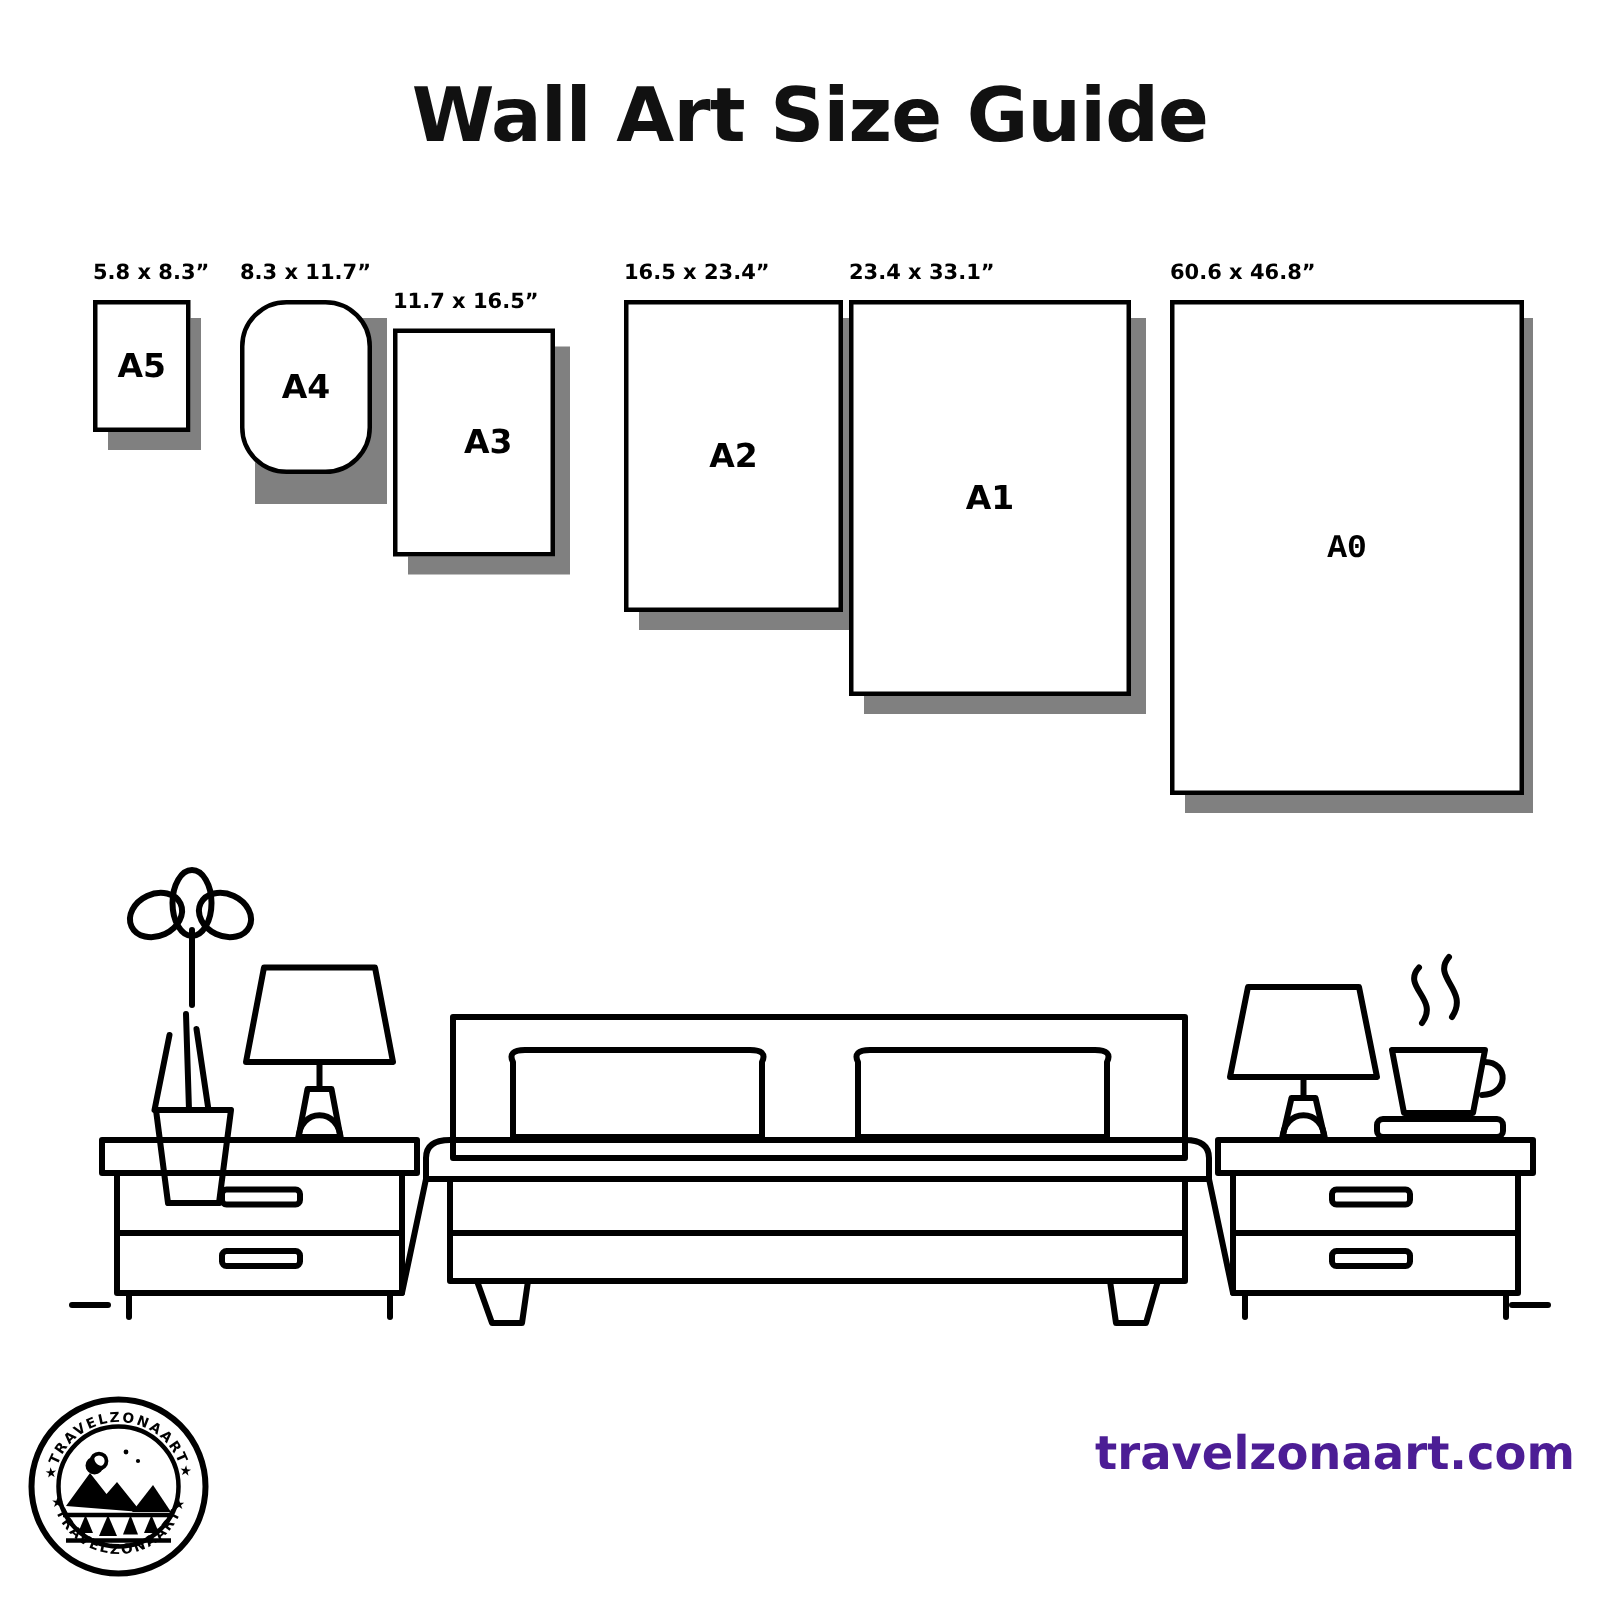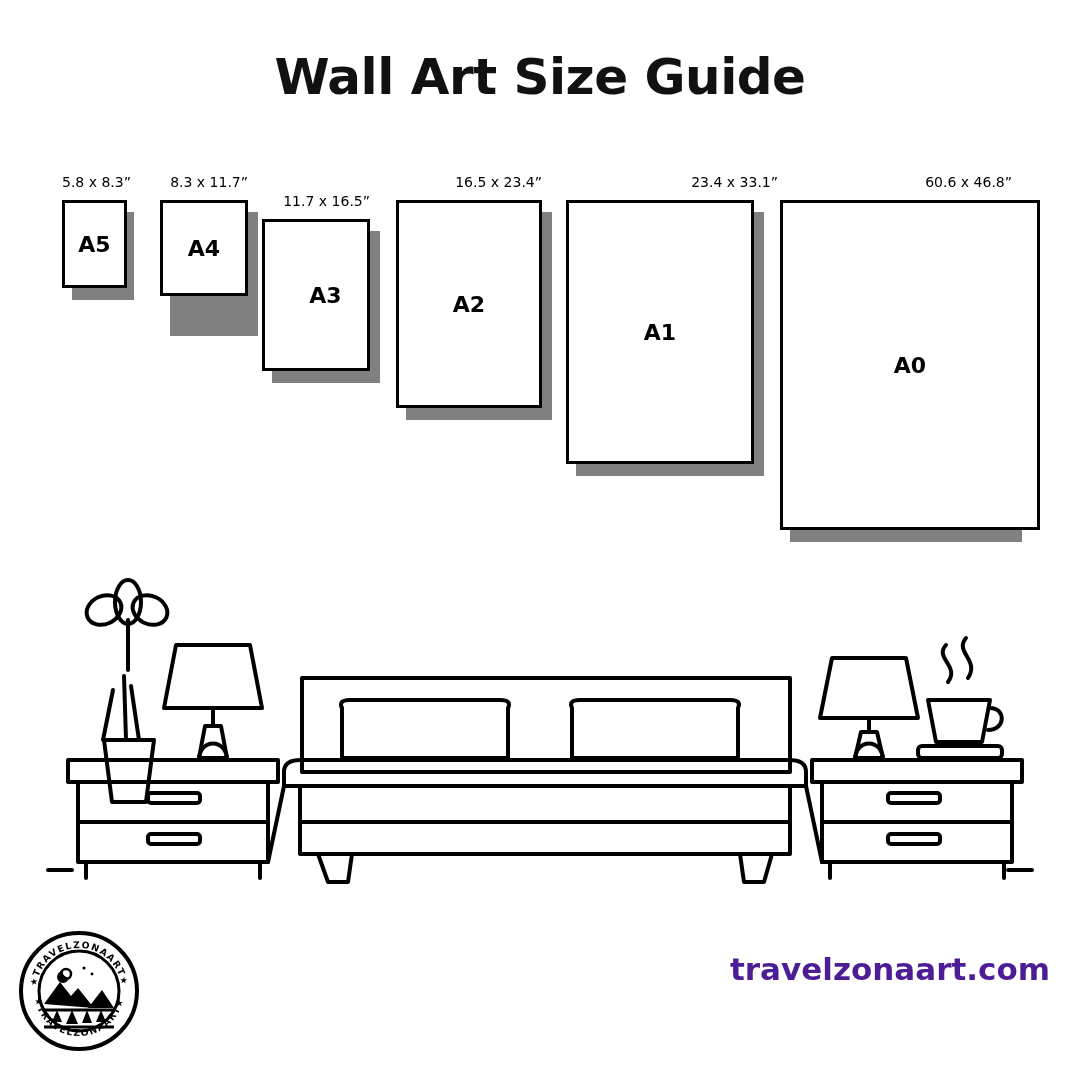--- a/index.html
+++ b/index.html
@@ -36,23 +36,23 @@
     left: 0;
     width: 1080px;
     height: 430px;
   }
   .frame-group {
     position: absolute;
   }
   .frame-caption {
     position: absolute;
     width: 100%;
-    text-align: right;
+    text-align: left;
     font-size: 14px;
-    font-weight: 400;
+    font-weight: 700;
     color: #000;
     white-space: nowrap;
   }
   .frame-shadow {
     position: absolute;
     background: #808080;
   }
   .frame-box {
     position: absolute;
     background: #ffffff;
@@ -106,53 +106,53 @@
     <div class="frame-caption" style="top:-26px;">5.8 x 8.3”</div>
     <div class="frame-shadow" style="left:10px; top:12px; width:62px; height:88px;"></div>
     <div class="frame-box" style="left:0; top:0; width:65px; height:88px;">
       <span class="frame-label">A5</span>
     </div>
   </div>
 
   <div class="frame-group" style="left:160px; top:30px; width:88px; height:124px;">
     <div class="frame-caption" style="top:-26px;">8.3 x 11.7”</div>
     <div class="frame-shadow" style="left:10px; top:12px; width:88px; height:124px;"></div>
-    <div class="frame-box" style="left:0; top:0; width:88px; height:96px;">
+    <div class="frame-box" style="left:0; top:0; width:88px; height:116px;border-radius:31px;">
       <span class="frame-label">A4</span>
     </div>
   </div>
 
   <div class="frame-group" style="left:262px; top:30px; width:108px; height:152px;margin-top:19px;">
     <div class="frame-caption" style="top:-26px;">11.7 x 16.5”</div>
     <div class="frame-shadow" style="left:10px; top:12px; width:108px; height:152px;"></div>
     <div class="frame-box" style="left:0; top:0; width:108px; height:152px;padding-left:19px;">
       <span class="frame-label">A3</span>
     </div>
   </div>
 
-  <div class="frame-group" style="left:396px; top:30px; width:146px; height:204px;">
+  <div class="frame-group" style="left:416px; top:30px; width:146px; height:204px;">
     <div class="frame-caption" style="top:-26px;">16.5 x 23.4”</div>
     <div class="frame-shadow" style="left:10px; top:12px; width:146px; height:208px;"></div>
     <div class="frame-box" style="left:0; top:0; width:146px; height:208px;">
       <span class="frame-label">A2</span>
     </div>
   </div>
 
   <div class="frame-group" style="left:566px; top:30px; width:212px; height:264px;">
     <div class="frame-caption" style="top:-26px;">23.4 x 33.1”</div>
     <div class="frame-shadow" style="left:10px; top:12px; width:188px; height:264px;"></div>
     <div class="frame-box" style="left:0; top:0; width:188px; height:264px;">
       <span class="frame-label">A1</span>
     </div>
   </div>
 
   <div class="frame-group" style="left:780px; top:30px; width:232px; height:330px;">
     <div class="frame-caption" style="top:-26px;">60.6 x 46.8”</div>
     <div class="frame-shadow" style="left:10px; top:12px; width:232px; height:330px;"></div>
-    <div class="frame-box" style="left:0; top:0; width:260px; height:330px;">
+    <div class="frame-box" style="left:0; top:0; width:236px; height:330px;font-family:Liberation Mono, monospace;">
       <span class="frame-label">A0</span>
     </div>
   </div>
 
 </div>
 
 <div class="room">
   <svg width="1080" height="360" viewBox="0 0 1080 360" xmlns="http://www.w3.org/2000/svg" fill="none" stroke="#000000" stroke-width="4" stroke-linecap="round" stroke-linejoin="round">
 
     <g stroke-width="4">

